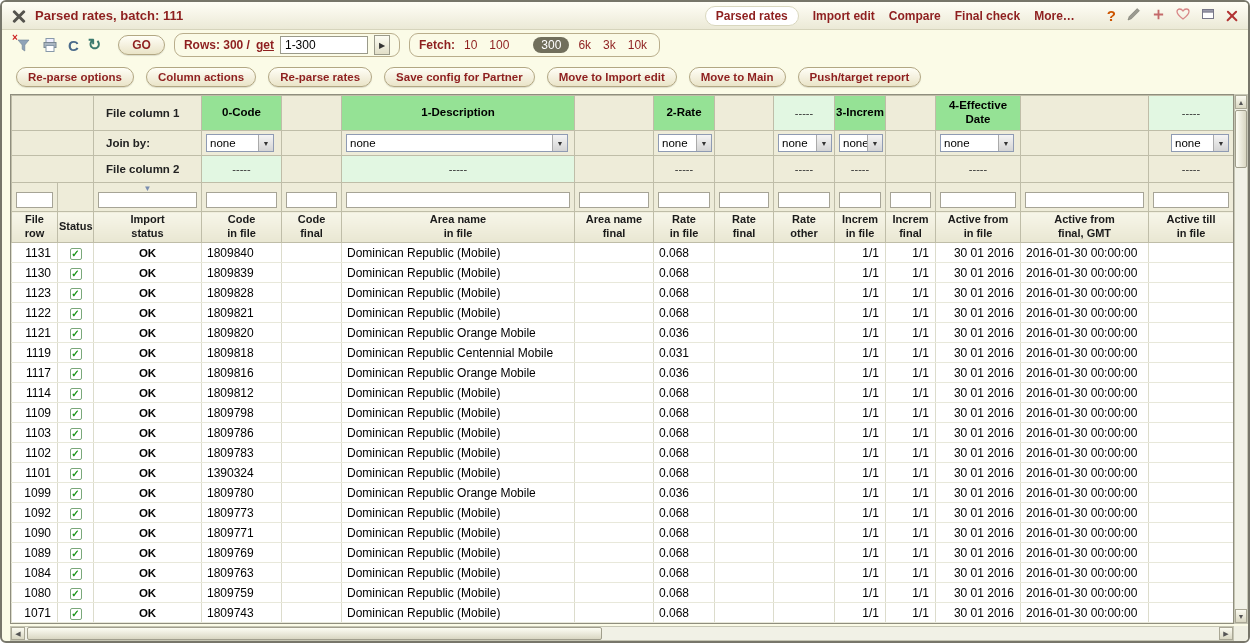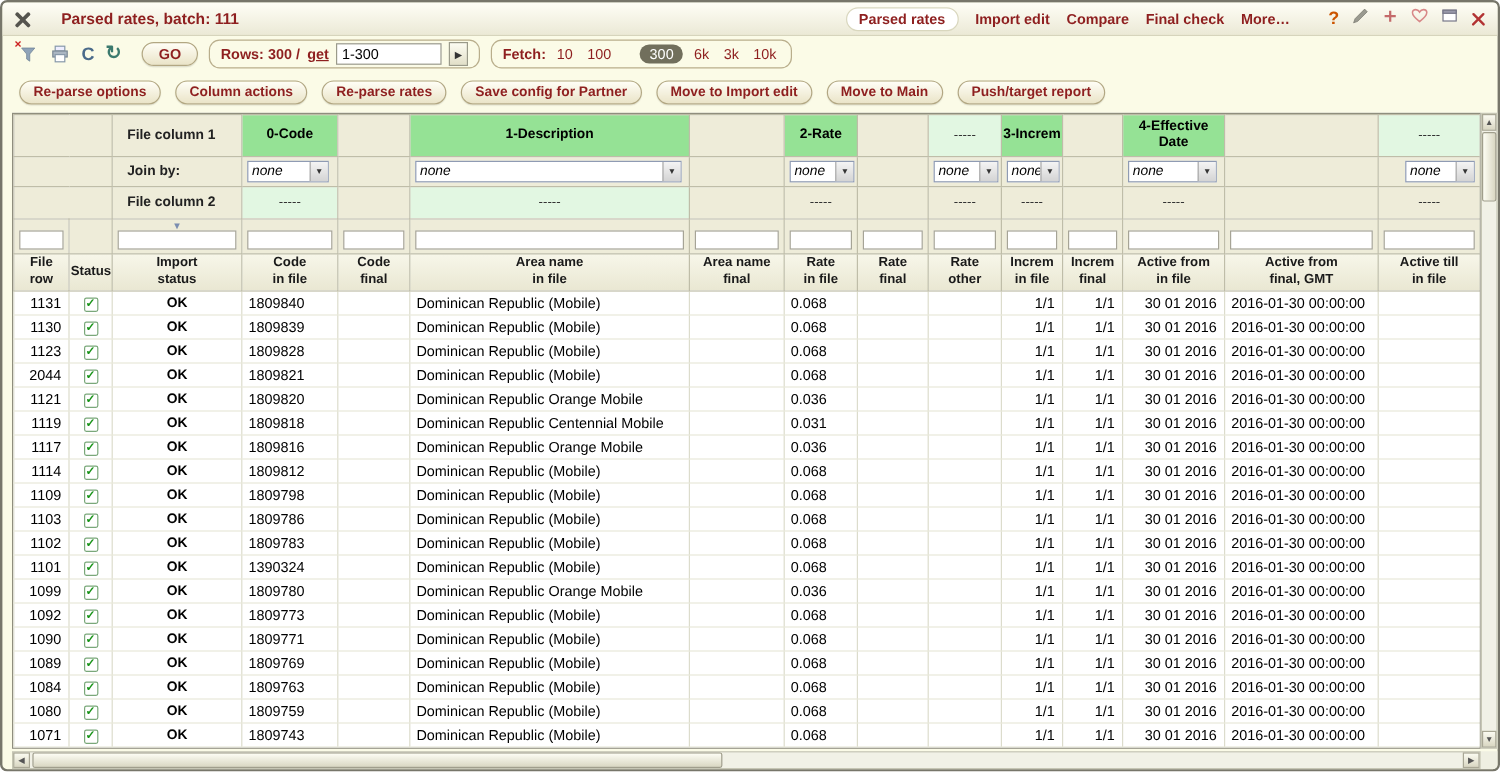--- a/index.html
+++ b/index.html
@@ -5,21 +5,21 @@
   html,body{margin:0;padding:0;background:#fff;}
   *{box-sizing:border-box;}
   .window{
     position:relative;width:1250px;height:643px;
     border:2px solid #77766a;border-radius:6px;
     background:#fbfbe7;overflow:hidden;
     font-family:"Liberation Sans",sans-serif;color:#222;
   }
   
   .titlebar{height:28px;display:flex;align-items:center;padding:0 10px;
-    background:linear-gradient(#fffef6,#ebe9d6);border-bottom:1px solid #d6d4bc;gap:16px;}
+    background:linear-gradient(#fffef6,#ebe9d6);border-bottom:1px solid #d6d4bc;}
   .xbars{position:relative;width:14px;height:14px;display:inline-block;cursor:pointer;}
   .xbars i{position:absolute;left:-1px;top:6px;width:16px;height:3px;background:#55544e;border-radius:1px;}
   .xbars i:first-child{transform:rotate(45deg);}
   .xbars i:last-child{transform:rotate(-45deg);}
   .title{margin-left:9px;font-size:13px;font-weight:bold;color:#8e1f1f;white-space:nowrap;}
   .nav{margin-left:auto;display:flex;align-items:center;gap:14px;}
   .tab{font-size:12px;font-weight:bold;color:#8e1f1f;cursor:pointer;white-space:nowrap;}
   .tab.active{background:#fff;border:1px solid #d9d7be;border-radius:10px;padding:2px 10px;}
   .navicons{display:flex;align-items:center;gap:11px;margin-left:18px;}
   .navicons .q{font-size:15px;font-weight:bold;color:#cc5500;cursor:pointer;}
@@ -59,21 +59,21 @@
   .lgreen{background:#e2f7e2;text-align:center;font-size:11px;border:1px solid #bfbda8;color:#333;}
   .dashc{text-align:center;font-size:11px;color:#333;}
   .rA td{height:35px;}
   .rB td{height:25px;}
   .rC td{height:27px;}
   .rD td{height:29px;padding:0 2px;vertical-align:bottom;}
   .rE th{height:31px;background:linear-gradient(#f7f6e9,#e9e7d2);font-size:11px;font-weight:bold;
     color:#1a1a1a;text-align:center;line-height:1.25;border:1px solid #bfbda8;}
   .selcell{padding:2px;}
   .select{display:flex;align-items:center;height:18px;background:#fff;border:1px solid #8f9bb3;
-    font-size:11.5px;margin-left:2px;cursor:pointer;font-style:italic;}
+    font-size:11.5px;margin-left:2px;cursor:pointer;}
   .select .sv{flex:1;padding:0 3px;overflow:hidden;white-space:nowrap;color:#000;}
   .select .sa{width:15px;align-self:stretch;background:linear-gradient(#f4f4f4,#d4d4d4);
     border-left:1px solid #aaa;font-size:7px;display:flex;align-items:center;justify-content:center;color:#333;}
   .w-code{width:68px;} .w-area{width:222px;} .w-rate{width:54px;} .w-other{width:54px;}
   .w-increm{width:44px;} .w-from{width:74px;} .w-till{width:58px;}
   .select.right{margin-left:auto;margin-right:2px;}
   .flt{display:block;width:calc(100% - 4px);height:16px;border:1px solid #a6a496;margin:0 auto 3px auto;
     font-size:11px;padding:0 2px;background:#fff;}
   .rel{position:relative;}
   .sort{position:absolute;top:1px;left:50%;transform:translateX(-50%);font-size:8px;color:#7a8db0;cursor:pointer;}
@@ -408,21 +408,21 @@
       <td class="al"></td>
       <td class="al"></td>
       <td class="ar">1/1</td>
       <td class="ar">1/1</td>
       <td class="ar">30 01 2016</td>
       <td class="al">2016-01-30 00:00:00</td>
       <td class="al"></td>
     </tr>
 
     <tr class="drow">
-      <td class="ar">2044</td>
+      <td class="ar">1122</td>
       <td class="ac"><span class="chk">
                 <span class="tick">✓</span>
               </span></td>
       <td class="ac ok">OK</td>
       <td class="al">1809821</td>
       <td class="al"></td>
       <td class="al">Dominican Republic (Mobile)</td>
       <td class="al"></td>
       <td class="al">0.068</td>
       <td class="al"></td>

